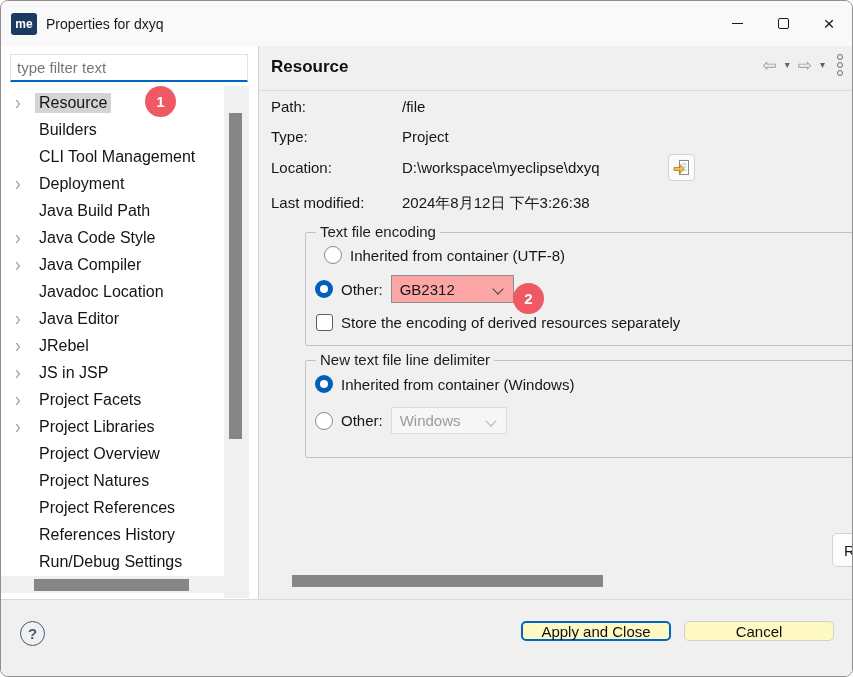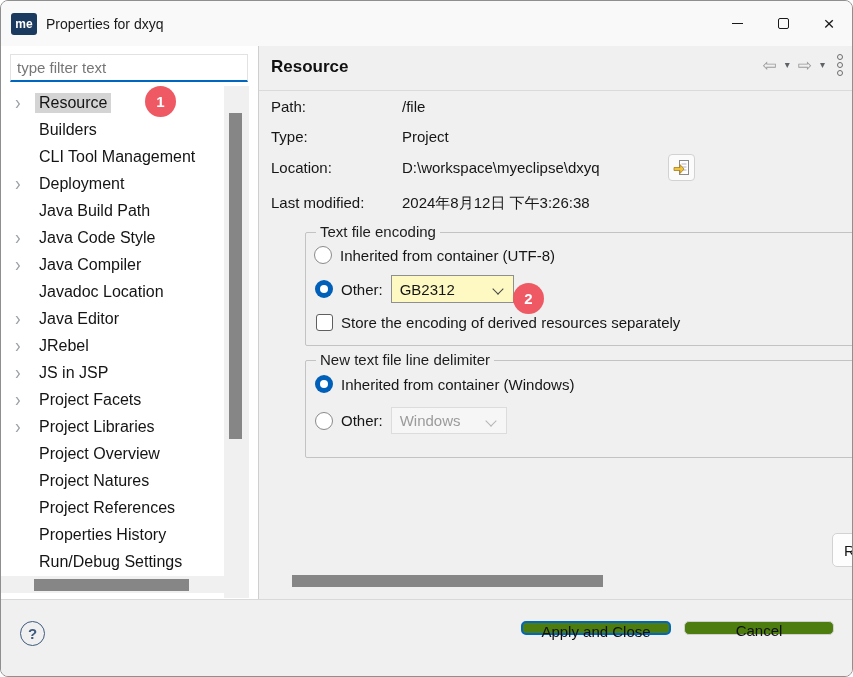--- a/index.html
+++ b/index.html
@@ -61,21 +61,21 @@
   
   .groupbox { position:absolute; left:8px; width:578px; border:1px solid #c3c3c3; border-radius:2px;margin-left:38px; }
   .group-legend { position:absolute; left:10px; top:-10px; background:#f0f0f0; padding:0 4px; font-size:15px; color:#1c1c1c; }
   .opt-row { position:absolute; display:flex; align-items:center; font-size:15px; color:#161616; }
   .radio { width:18px; height:18px; border-radius:50%; border:1px solid #8a8a8a; background:#fff; flex:0 0 18px; }
   .radio.checked { border:none; background:#005fb8; position:relative; }
   .radio.checked::after { content:''; position:absolute; inset:5px; background:#fff; border-radius:50%; }
   .checkbox { width:17px; height:17px; border:1.5px solid #5f5f5f; border-radius:3px; background:#fff; flex:0 0 17px; }
   .opt-label { margin-left:8px; white-space:nowrap; }
   .combo {
-    position:relative; margin-left:8px; width:123px; height:28px; background:#fef9c3;
+    position:relative; margin-left:8px; width:123px; height:28px; background:#fca5a5;
     border:1px solid #8f8f8f; font-size:15px; color:#161616;
     display:flex; align-items:center; padding-left:8px; cursor:pointer;
   }
   .combo::after {
     content:''; position:absolute; right:11px; top:9px; width:7px; height:7px;
     border-right:1.6px solid #474747; border-bottom:1.6px solid #474747; transform:rotate(45deg);
   }
   .combo.disabled { background:#f6f6f6; border-color:#dcdcdc; color:#9b9b9b; cursor:default; width:116px; height:27px; }
   .combo.disabled::after { border-color:#b5b5b5; }
   .partial-btn {
@@ -86,22 +86,22 @@
   .hthumb-right { position:absolute; left:33px; top:529px; width:311px; height:12px; background:#868686; }
   
   .footer { position:relative; height:77px; background:#f0f0f0; border-top:1px solid #d9d9d9; }
   .help-btn {
     position:absolute; left:19px; top:21px; width:25px; height:25px; border-radius:50%;
     border:1.6px solid #3e5a7e; color:#3e5a7e; font-size:15px; font-weight:bold;
     display:flex; align-items:center; justify-content:center; background:transparent; cursor:pointer;
     font-family:"Liberation Sans", sans-serif;
   }
   .btn {
-    position:absolute; top:21px; width:150px; height:14px; border-radius:5px;
-    background:#4d7c0f; border:1px solid #d0d0d0; font-size:15px; color:#101010;
+    position:absolute; top:21px; width:150px; height:20px; border-radius:5px;
+    background:#fef9c3; border:1px solid #d0d0d0; font-size:15px; color:#101010;
     font-family:"Liberation Sans", sans-serif; cursor:pointer;
   }
   .btn.primary { right:181px; border:2px solid #0067c0; }
   .btn.plain { right:18px; }
   
   .badge {
     position:absolute; width:31px; height:31px; border-radius:50%; background:#ef5964;
     color:#fff; font-size:15px; font-weight:bold; display:flex; align-items:center; justify-content:center;
     z-index:30;
   }
@@ -193,21 +193,21 @@
           <li class="tree-row">
             <span class="chevron"></span>
             <span class="tree-label">Project Natures</span>
           </li>
           <li class="tree-row">
             <span class="chevron"></span>
             <span class="tree-label">Project References</span>
           </li>
           <li class="tree-row">
             <span class="chevron"></span>
-            <span class="tree-label">Properties History</span>
+            <span class="tree-label">References History</span>
           </li>
           <li class="tree-row">
             <span class="chevron"></span>
             <span class="tree-label">Run/Debug Settings</span>
           </li>
         </ul>
       <div class="vtrack"></div>
       <div class="vthumb"></div>
       <div class="htrack-left"></div>
       <div class="hthumb-left"></div>
@@ -249,21 +249,21 @@
           <path d="M1 8.5 h6 v-3 l4 4.5 -4 4.5 v-3 h-6 z" fill="#f0c33c" stroke="#a97d1e" stroke-width="0.8"></path>
         </svg>
       </div>
       <div class="field-row" style="top:148px;">
         <span class="field-label">Last modified:</span>
         <span class="field-value">2024年8月12日 下午3:26:38</span>
       </div>
 
       <div class="groupbox" style="top:186px; height:114px;">
         <span class="group-legend">Text file encoding</span>
-        <div class="opt-row" style="left:8px; top:13px;">
+        <div class="opt-row" style="left:18px; top:13px;">
           <span class="radio"></span>
           <span class="opt-label">Inherited from container (UTF-8)</span>
         </div>
         <div class="opt-row" style="left:9px; top:42px;">
           <span class="radio checked"></span>
           <span class="opt-label">Other:</span>
           <div class="combo">
             <span>GB2312</span>
           </div>
         </div>

